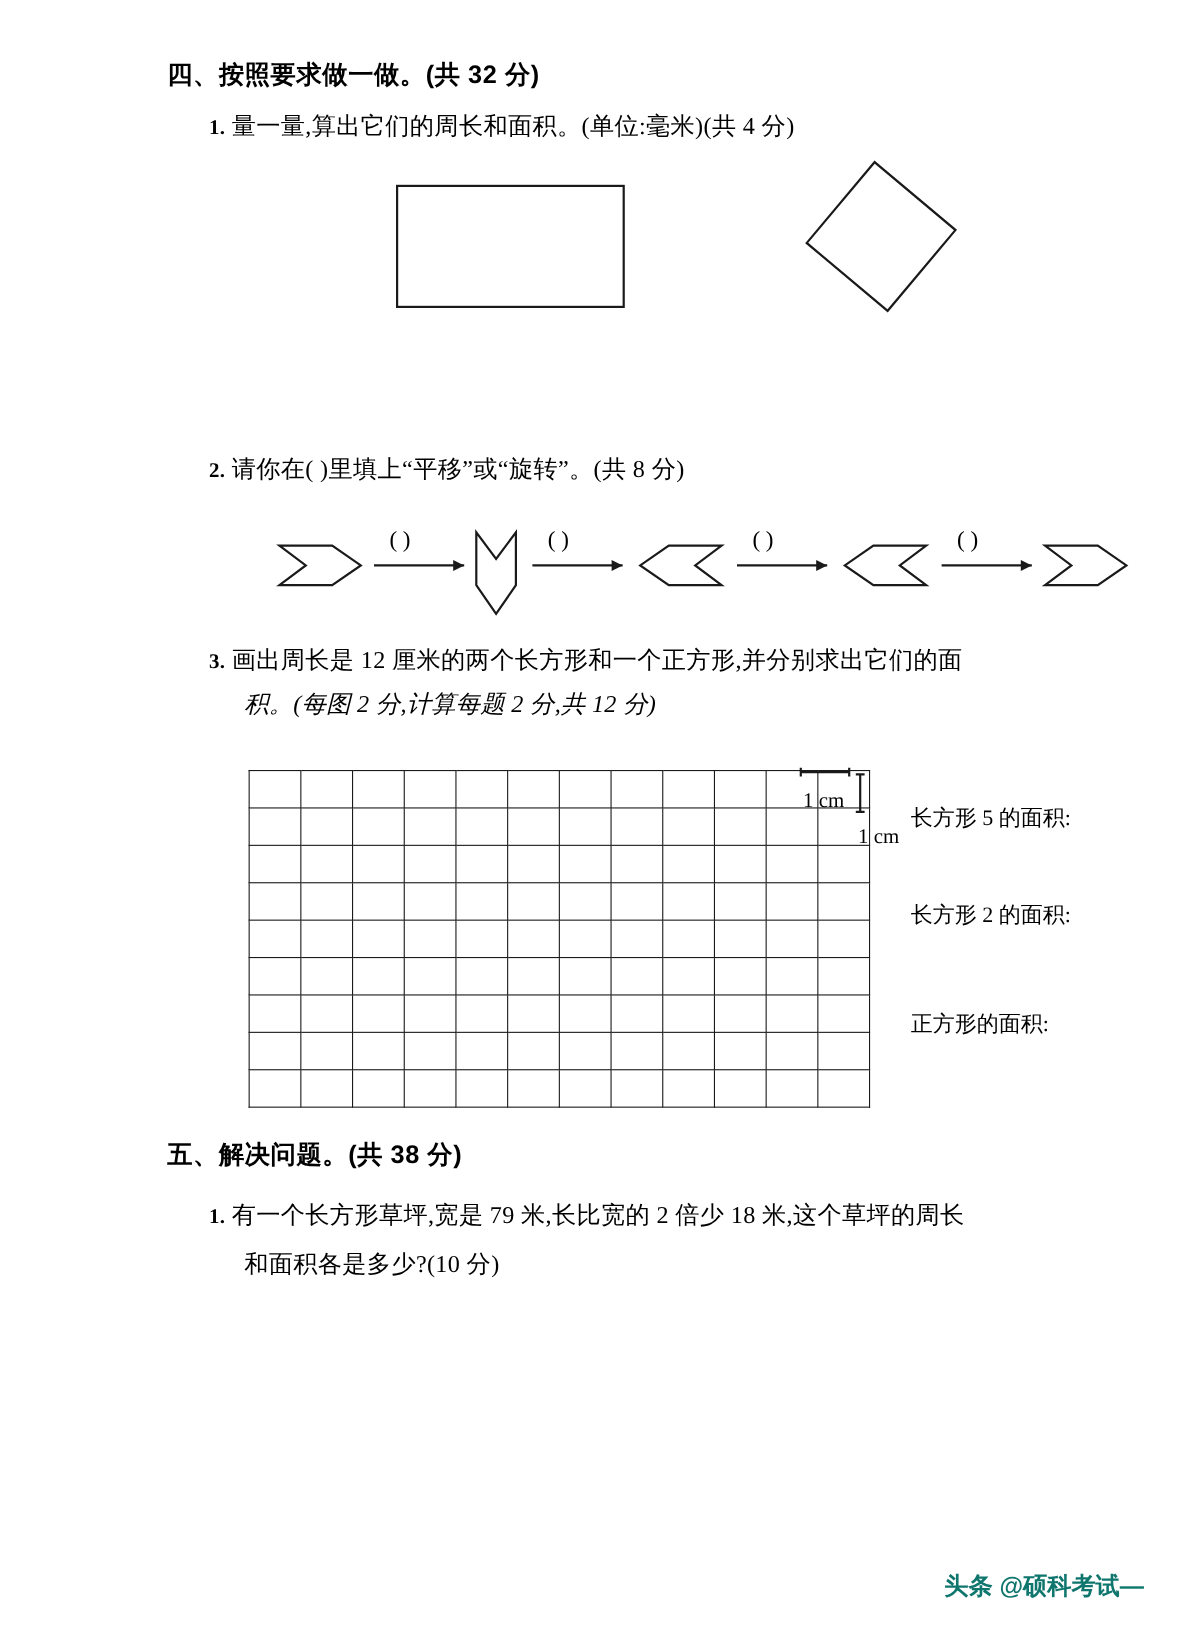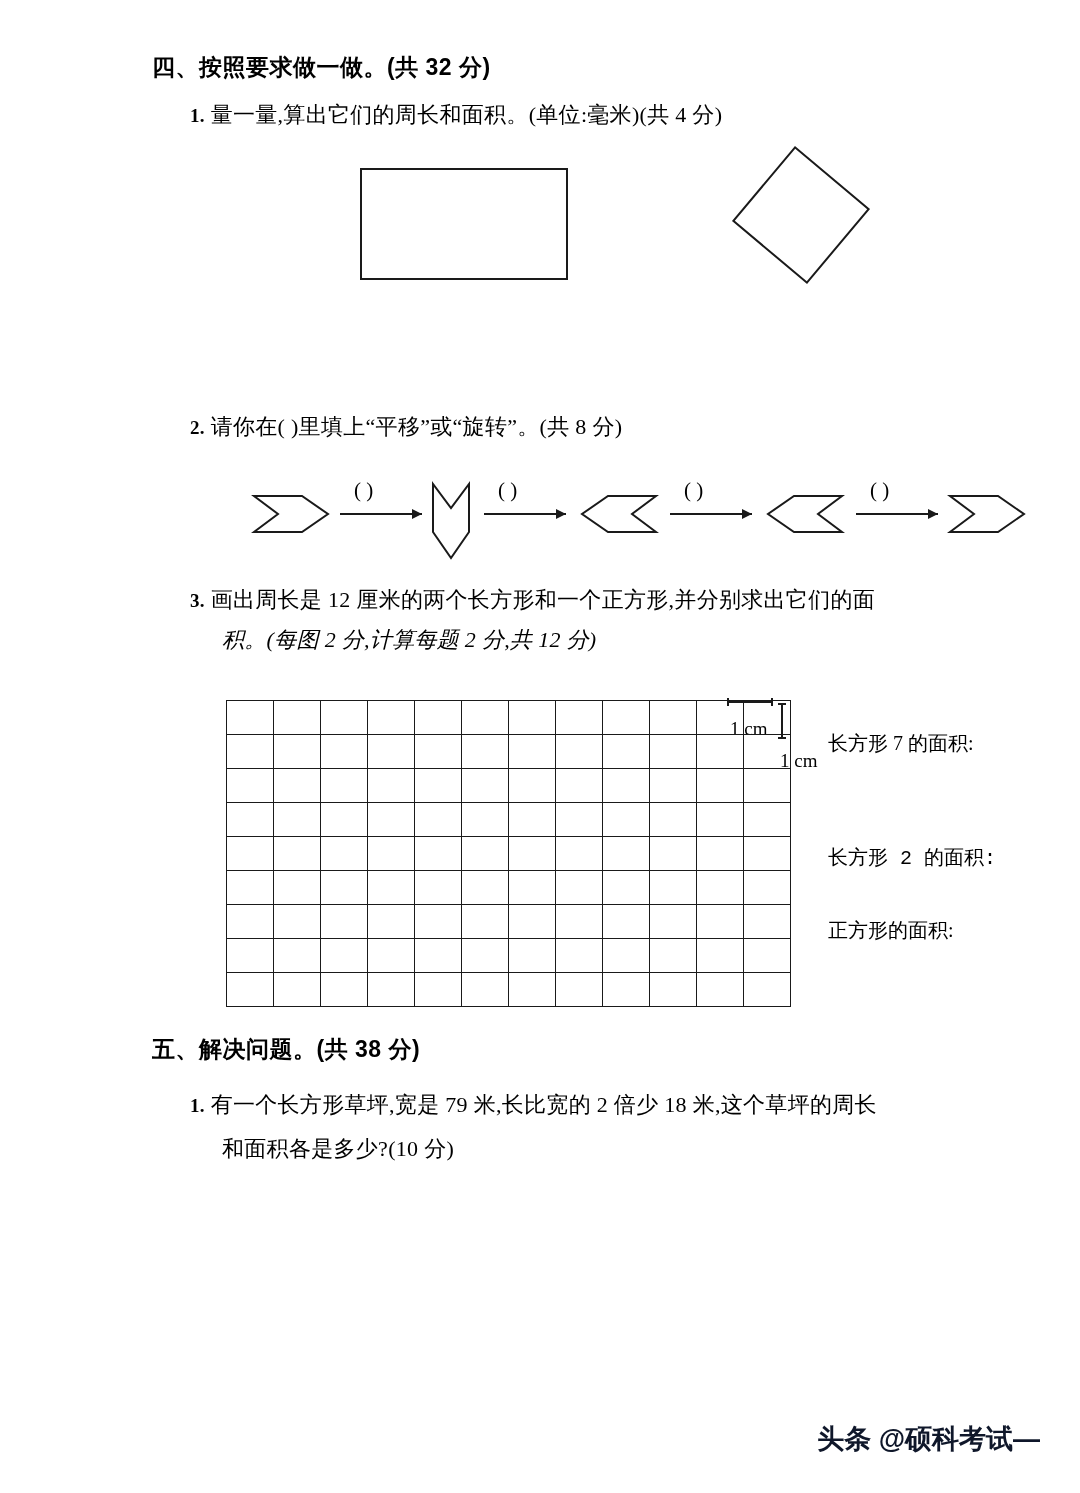--- a/index.html
+++ b/index.html
@@ -114,37 +114,37 @@
   #cm-top { left: 730px; top: 673px; font-size: 19px; }
   #cm-right { left: 780px; top: 705px; font-size: 19px; }
 
   .area-line {
     position: absolute;
     left: 828px;
     font-size: 20px;
     white-space: nowrap;
   }
   #area1 { top: 730px; }
-  #area2 { top: 844px; font-family: Liberation Mono, monospace; }
+  #area2 { top: 818px; }
   #area3 { top: 903px; margin-top: 14px; }
 
   
   #sec5-head { left: 152px; top: 1034px; }
   #q51a { left: 190px; top: 1090px; }
   #q51b { left: 222px; top: 1134px; }
 
   
   #watermark {
     position: absolute;
     right: 40px;
     bottom: 36px;
     font-family: "Liberation Sans", sans-serif;
-    font-size: 27px;
+    font-size: 22px;
     font-weight: bold;
-    color: #0f172a;
+    color: #0f766e;
     white-space: nowrap;
   }
 </style>
 </head>
 <body>
 
 <div class="page">
 
   <div class="sec-head" id="sec4-head">四、按照要求做一做。(共 32 分)</div>
 
@@ -337,21 +337,21 @@
             <td></td>
             <td></td>
             <td></td>
             <td></td>
             <td></td>
           </tr>
       </tbody>
     </table>
   </div>
 
-  <div class="area-line" id="area1">长方形 7 的面积:</div>
+  <div class="area-line" id="area1">长方形 5 的面积:</div>
   <div class="area-line" id="area2">长方形 2 的面积:</div>
   <div class="area-line" id="area3">正方形的面积:</div>
 
   <div class="sec-head" id="sec5-head">五、解决问题。(共 38 分)</div>
 
   <div class="q-line" id="q51a">
     <span class="q-num">1.</span>
     <span>有一个长方形草坪,宽是 79 米,长比宽的 2 倍少 18 米,这个草坪的周长</span>
   </div>
   <div class="q-line" id="q51b">

